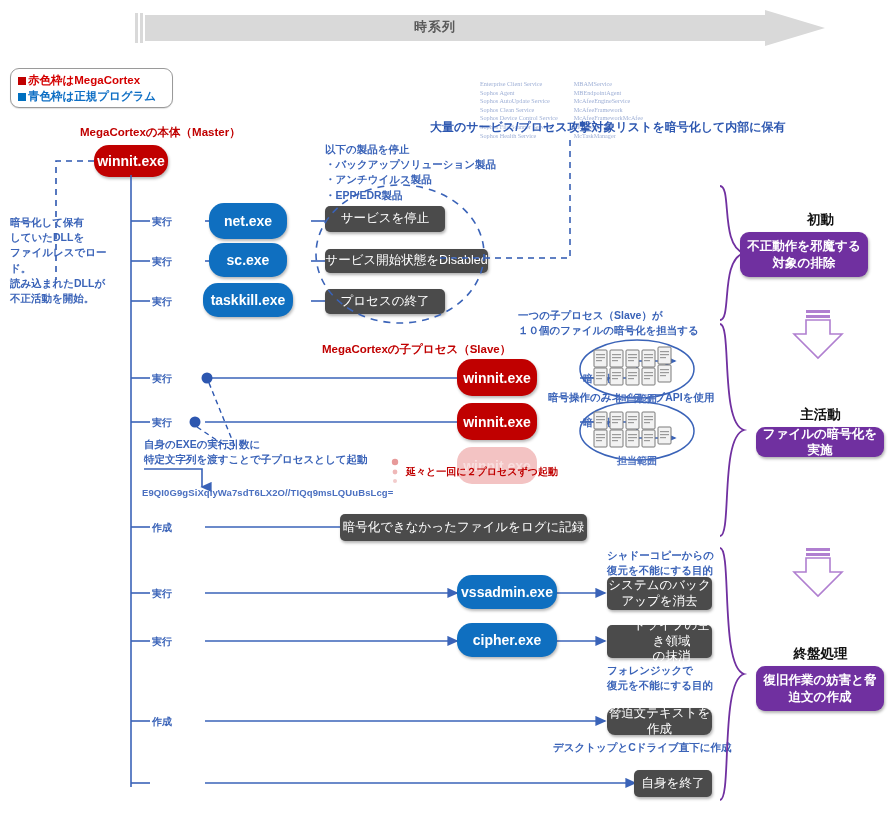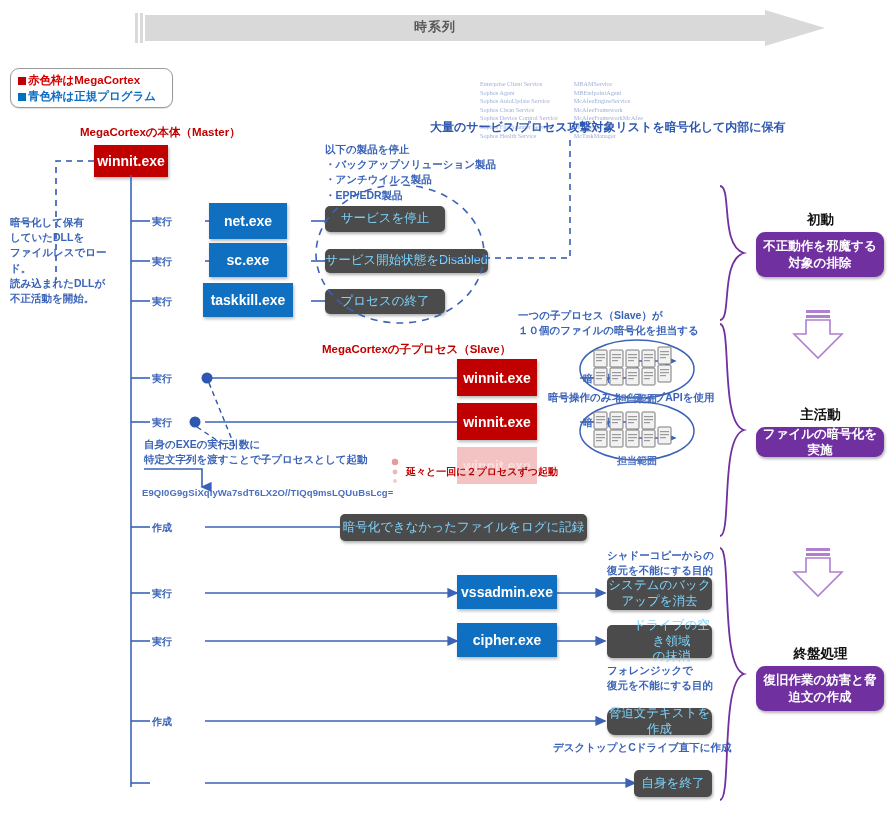--- a/index.html
+++ b/index.html
@@ -14,27 +14,27 @@
   #legend{left:10px;top:68px;width:163px;height:40px;border:1px solid #9a9a9a;
       border-radius:9px;background:#fff;box-sizing:border-box;padding:3px 7px;
       box-shadow:0 1px 1px rgba(0,0,0,.12);}
   .legend-row{font-size:11.5px;font-weight:bold;line-height:16px;white-space:nowrap;}
   .legend-red{color:#d40000;}
   .legend-blue{color:#0d6ec4;}
   .sq{display:inline-block;width:8px;height:8px;margin-right:2px;vertical-align:-1px;}
   .sq.red{background:#c00000;}
   .sq.blue{background:#0070c0;}
   
-  .procbox{border-radius:0;color:#fff;font-size:14px;font-weight:bold;
+  .procbox{border-radius:15px;color:#fff;font-size:14px;font-weight:bold;
       display:flex;align-items:center;justify-content:center;text-align:center;
       box-shadow:1px 2px 3px rgba(0,0,0,.28);box-sizing:border-box;}
   .red{background:#c00000;}
   .blue{background:#0f6fc0;}
   .red.ghost{background:#f3c3c3;color:#f9dede;box-shadow:none;}
-  .actbox{background:#4b4b4b;color:#7dd3fc;border-radius:5px;font-size:12.5px;
+  .actbox{background:#4b4b4b;color:#ffffff;border-radius:5px;font-size:12.5px;
       display:flex;align-items:center;justify-content:center;text-align:center;
       box-shadow:1px 2px 3px rgba(0,0,0,.3);box-sizing:border-box;line-height:1.25;}
   .phasebox{background:#7030a0;color:#fff;border-radius:9px;font-size:12.5px;
       font-weight:bold;display:flex;align-items:center;justify-content:center;
       text-align:center;line-height:1.3;box-shadow:1px 2px 3px rgba(0,0,0,.3);
       box-sizing:border-box;}
   .phasetitle{font-size:13.5px;font-weight:bold;color:#111;text-align:center;}
   
   .note-blue{color:#3a63b8;font-size:10.5px;font-weight:bold;line-height:1.45;}
   .note-red{color:#c00000;font-size:11.5px;font-weight:bold;}
@@ -372,21 +372,21 @@
   <rect x="14" y="5" width="24" height="3" fill="#b07fd0"></rect>
   <path d="M14 10 H38 V24 H50 L26 48 L2 24 H14 Z" fill="#ffffff" stroke="#b07fd0" stroke-width="1.6"></path>
 </svg>
 <svg class="abs" style="left:792px;top:548px;" width="52" height="52" viewBox="0 0 52 52">
   <rect x="14" y="0" width="24" height="3" fill="#b07fd0"></rect>
   <rect x="14" y="5" width="24" height="3" fill="#b07fd0"></rect>
   <path d="M14 10 H38 V24 H50 L26 48 L2 24 H14 Z" fill="#ffffff" stroke="#b07fd0" stroke-width="1.6"></path>
 </svg>
 
 <div class="abs phasetitle" style="left:768px;top:211px;width:105px;">初動</div>
-<div class="abs phasebox" style="left:756px;top:232px;width:128px;height:45px;white-space:pre-line;">不正動作を邪魔する
+<div class="abs phasebox" style="left:740px;top:232px;width:128px;height:45px;white-space:pre-line;">不正動作を邪魔する
 対象の排除</div>
 
 <div class="abs phasetitle" style="left:768px;top:406px;width:105px;">主活動</div>
 <div class="abs phasebox" style="left:756px;top:427px;width:128px;height:30px;white-space:pre-line;">ファイルの暗号化を
 実施</div>
 
 <div class="abs phasetitle" style="left:768px;top:645px;width:105px;">終盤処理</div>
 <div class="abs phasebox" style="left:756px;top:666px;width:128px;height:45px;white-space:pre-line;">復旧作業の妨害と脅
 迫文の作成</div>
 

